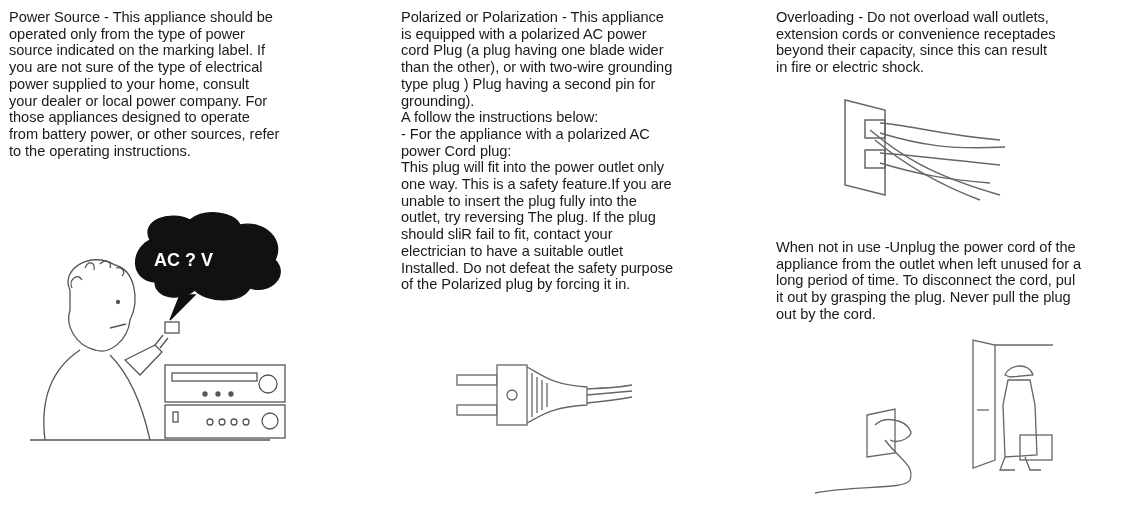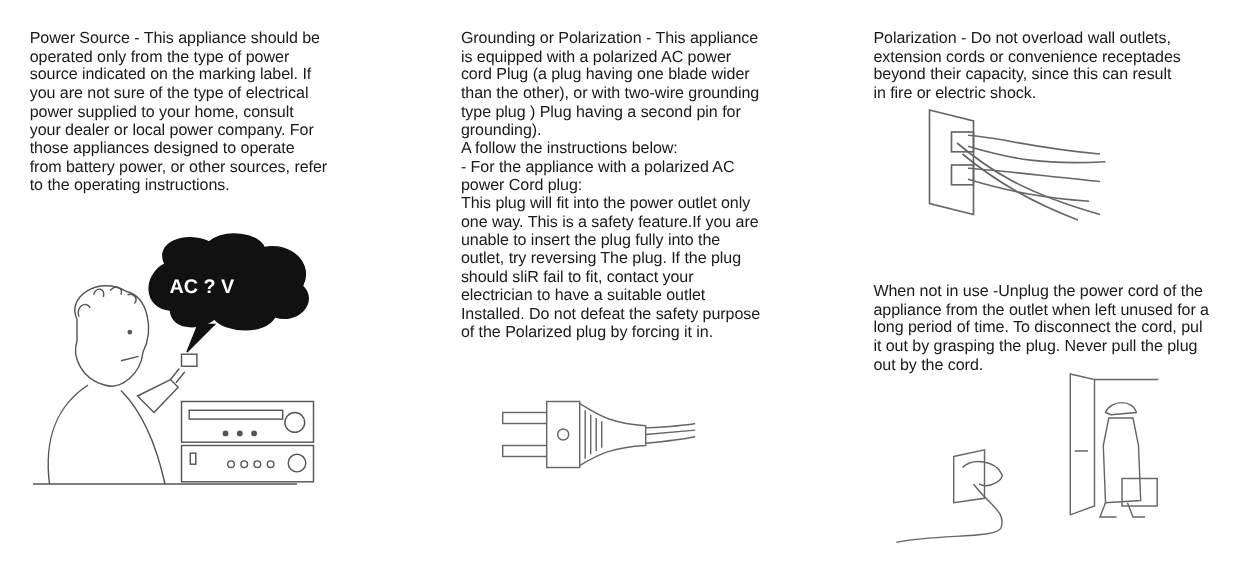--- a/index.html
+++ b/index.html
@@ -1,21 +1,21 @@
 <!DOCTYPE html>
 <html><head>
 <meta charset="utf-8">
 <style>
   html, body { margin: 0; padding: 0; background: #ffffff; }
   body {
     width: 1143px; height: 513px; position: relative; overflow: hidden;
     font-family: "Liberation Sans", sans-serif; color: #1a1a1a;
   }
   .para {
-    position: absolute; margin: 18px; font-size: 14.6px; line-height: 16.7px;
+    position: absolute; margin: 0; font-size: 14.6px; line-height: 16.7px;
     white-space: pre-line; letter-spacing: -0.05px;
   }
   .title { font-weight: normal; }
   #p1 { left: 9px; top: 9px; width: 330px; }
   #p2 { left: 401px; top: 9px; width: 340px; }
   #p3 { left: 776px; top: 9px; width: 365px; }
   #p4 { left: 776px; top: 239px; width: 365px; }
   .illus { position: absolute; text-align: center; }
   svg { display: block; }
 </style>
@@ -25,39 +25,39 @@
 <p class="para" id="p1"><span class="title">Power Source</span><span> - </span><span>This appliance should be
 operated only from the type of power
 source indicated on the marking label. If
 you are not sure of the type of electrical
 power supplied to your home, consult
 your dealer or local power company. For
 those appliances designed to operate
 from battery power, or other sources, refer
 to the operating instructions.</span></p>
 
-<p class="para" id="p2"><span class="title">Grounding or Polarization</span><span> - </span><span>This appliance
+<p class="para" id="p2"><span class="title">Polarized or Polarization</span><span> - </span><span>This appliance
 is equipped with a polarized AC power
 cord Plug (a plug having one blade wider
 than the other), or with two-wire grounding
 type plug ) Plug having a second pin for
 grounding).
 A follow the instructions below:
 - For the appliance with a polarized AC
 power Cord plug:
 This plug will fit into the power outlet only
 one way. This is a safety feature.If you are
 unable to insert the plug fully into the
 outlet, try reversing The plug. If the plug
 should sliR fail to fit, contact your
 electrician to have a suitable outlet
 Installed. Do not defeat the safety purpose
 of the Polarized plug by forcing it in.</span></p>
 
-<p class="para" id="p3"><span class="title">Polarization</span><span> - </span><span>Do not overload wall outlets,
+<p class="para" id="p3"><span class="title">Overloading</span><span> - </span><span>Do not overload wall outlets,
 extension cords or convenience receptades
 beyond their capacity, since this can result
 in fire or electric shock.</span></p>
 
 <p class="para" id="p4"><span class="title">When not in use</span><span> -</span><span>Unplug the power cord of the
 appliance from the outlet when left unused for a
 long period of time.  To disconnect the cord, pul
 it out by grasping the plug. Never pull the plug
 out by the cord.</span></p>
 

